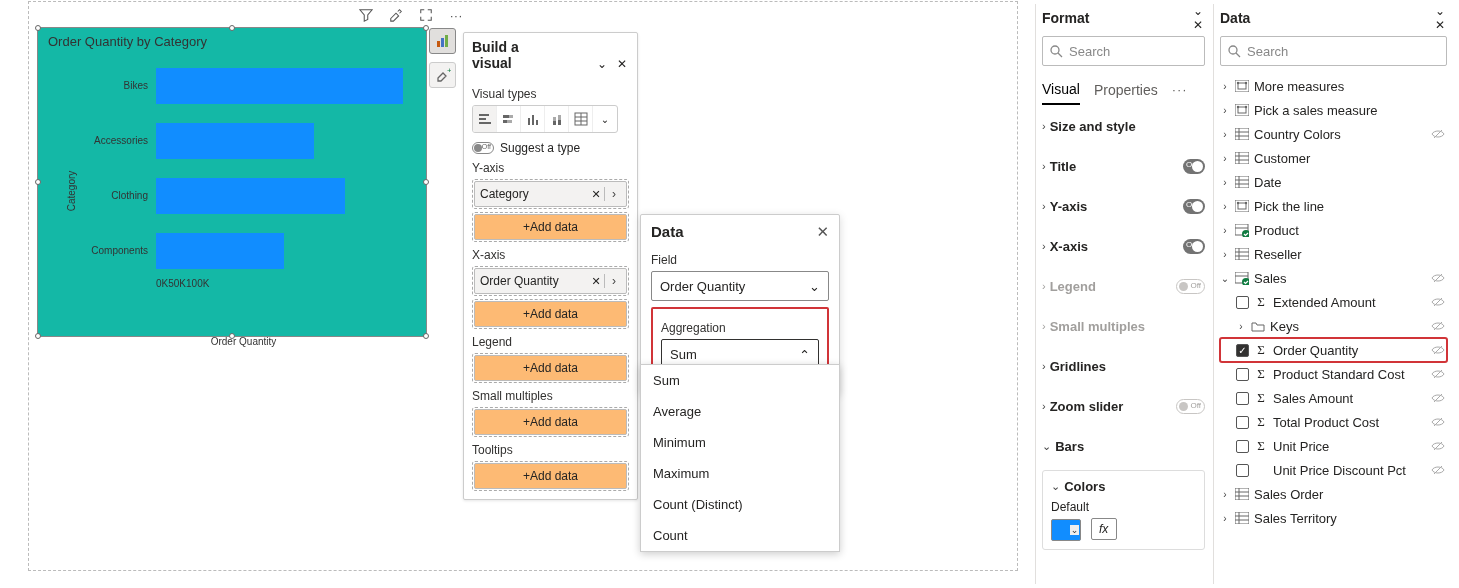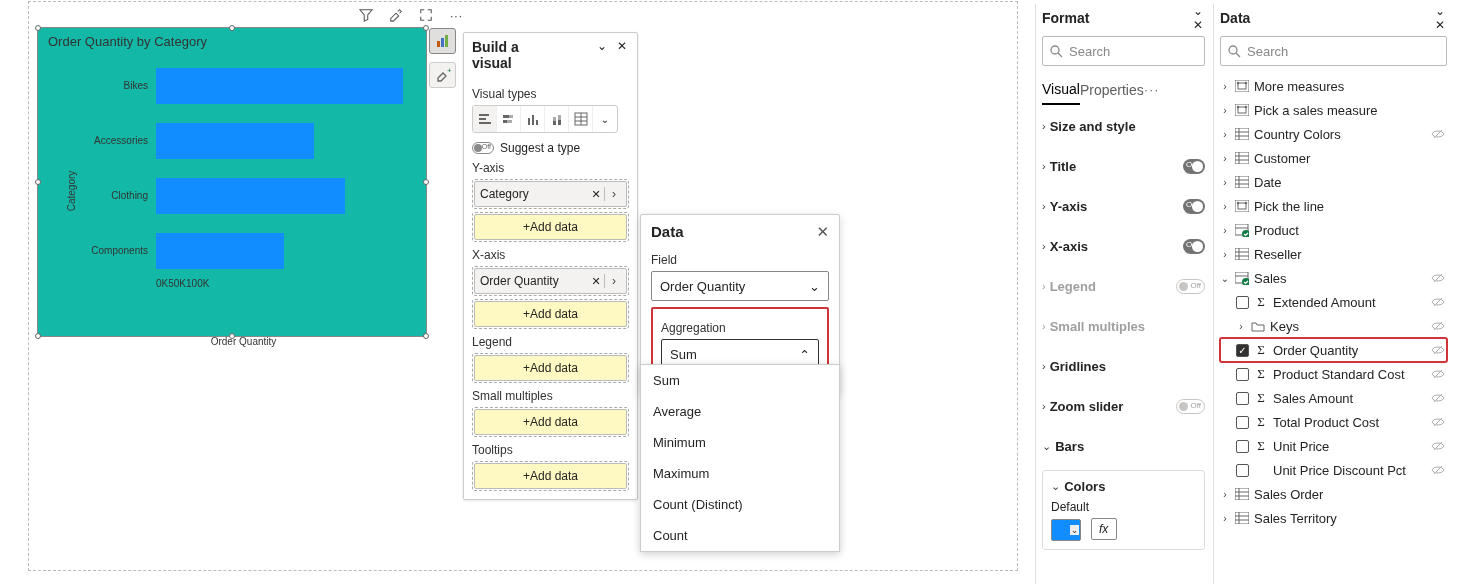--- a/index.html
+++ b/index.html
@@ -22,61 +22,61 @@
 .viz-toolbar { position:absolute; left:325px; top:2px; display:flex; gap:12px; align-items:center; padding:3px; }
 .viz-toolbar .tb-ic { width:18px; height:16px; display:flex; align-items:center; justify-content:center; cursor:pointer; color:#555; }
 
 
 .side-strip { position:absolute; left:429px; top:28px; display:flex; flex-direction:column; gap:8px; }
 .strip-btn { width:27px; height:26px; border:1px solid #ccc; border-radius:3px; background:#f3f2f1; display:flex; align-items:center; justify-content:center; cursor:pointer; }
 .strip-btn.active { background:#e1dfdd; border-color:#888; }
 
 
 .build { position:absolute; left:463px; top:32px; width:175px; border:1px solid #ccc; border-radius:2px; background:#fff; box-shadow:0 1px 3px rgba(0,0,0,.1); }
-.build-head { display:flex; align-items:flex-start; justify-content:space-between; padding:6px 8px;gap:48px; }
+.build-head { display:flex; align-items:flex-end; justify-content:space-between; padding:6px 8px;gap:48px; }
 .build-head h3 { font-weight:600; font-size:14px; }
 .build-head .hx { display:flex; gap:6px; }
 .hx span { cursor:pointer; width:14px; height:14px; display:flex; align-items:center; justify-content:center; font-size:12px; }
 .bsect { padding:4px 8px 8px; }
 .bsect .sect-lbl { font-size:12px; color:#323130; margin:6px 0 4px; }
 .vt-row { display:flex; gap:0; border:1px solid #ccc; border-radius:3px; overflow:hidden; width:fit-content; }
 .vt-cell { width:24px; height:26px; display:flex; align-items:center; justify-content:center; border-right:1px solid #eee; cursor:pointer; }
 .vt-cell:last-child { border-right:none; }
 .vt-cell.sel { background:#f3f2f1; }
 .suggest { display:flex; align-items:center; gap:6px; margin-top:8px; font-size:12px; }
 .toggle-off { width:22px; height:12px; border:1px solid #888; border-radius:10px; background:#fff; position:relative; cursor:pointer; }
 .toggle-off::after { content:""; position:absolute; left:1px; top:1px; width:8px; height:8px; background:#888; border-radius:50%; }
 .toggle-lbl { position:absolute; right:2px; top:0px; font-size:7px; color:#666; }
 .field-well, .add-data { border:1px dashed #aaa; border-radius:3px; padding:1px; }
 .field-chip { border:1px solid #bbb; border-radius:2px; background:#f3f2f1; display:flex; align-items:center; justify-content:space-between; padding:0 5px; height:26px; }
 .chip-name { font-size:12px; }
 .chip-act { display:flex; gap:2px; align-items:center; }
 .chip-x { cursor:pointer; width:12px; height:12px; display:flex; align-items:center; justify-content:center; font-size:11px; }
 .chip-sep { width:1px; height:14px; background:#bbb; }
 .chip-arr { cursor:pointer; width:14px; height:14px; display:flex; align-items:center; justify-content:center; font-size:12px; color:#444; }
-.add-btn { height:26px; border:1px solid #bbb; border-radius:2px; background:#fef9c3; display:flex; align-items:center; justify-content:center; font-size:12px; cursor:pointer; }
+.add-btn { height:26px; border:1px solid #bbb; border-radius:2px; background:#fdba74; display:flex; align-items:center; justify-content:center; font-size:12px; cursor:pointer; }
 
 
 .data-pop { position:absolute; left:640px; top:214px; width:200px; border:1px solid #ccc; border-radius:2px; background:#fff; box-shadow:0 2px 8px rgba(0,0,0,.15); }
 .data-pop .head { display:flex; justify-content:space-between; padding:8px 10px; font-weight:600; font-size:15px;}
 .data-pop .head .close { cursor:pointer; font-size:15px; color:#555; font-weight:400; }
 .dp-body { padding:0 10px 8px; }
 .dp-lbl { font-size:12px; color:#323130; margin:4px 0; }
 .dp-sel { border:1px solid #888; border-radius:2px; height:30px; display:flex; align-items:center; justify-content:space-between; padding:0 8px; cursor:pointer; margin-bottom:6px; }
 .dp-sel.open { border:1px solid #323130; }
 .agg-wrap { border:2px solid #d13438; border-radius:2px; padding:8px;}
 .agg-list { position:absolute; left:640px; top:364px; width:200px; border:1px solid #ccc; background:#fff; box-shadow:0 2px 8px rgba(0,0,0,.2); }
 .agg-item { padding:8px 12px; cursor:pointer; font-size:13px; }
 
 
 .fmt { position:absolute; left:1035px; top:4px; width:176px; border-left:1px solid #e1dfdd; height:580px; background:#fff; padding:0 6px; }
 .pane-head { display:flex; justify-content:space-between; align-items:center; height:28px; }
 .pane-head h3 { font-weight:600; font-size:14px;}
 .search-box { border:1px solid #bbb; border-radius:2px; height:30px; display:flex; align-items:center; padding:0 6px; gap:6px; margin:4px 0 8px; color:#888; cursor:text; }
-.tabs-row { display:flex; align-items:center; height:32px; border-bottom:1px solid transparent; }
+.tabs-row { display:flex; gap:14px; align-items:center; height:32px; border-bottom:1px solid transparent; }
 .tab-itm { font-size:14px; padding:6px 0; cursor:pointer; color:#605e5c; }
 .tab-itm.active { color:#000; border-bottom:2px solid #000; font-weight:400; }
 .more-dots { cursor:pointer; color:#605e5c; letter-spacing:1px; }
 .fmt-row { display:flex; align-items:center; justify-content:space-between; height:40px; cursor:pointer; }
 .fmt-left { display:flex; align-items:center; gap:4px; }
 .chev-r { font-size:11px; color:#444; }
 .fmt-name { font-size:13px; font-weight:600; }
 .fmt-row.dis .fmt-name, .fmt-row.dis .chev-r { color:#a19f9d; }
 .toggle-on { width:22px; height:15px; border-radius:10px; background:#737373; position:relative; cursor:pointer;text-decoration:underline; }
 .toggle-on::after { content:""; position:absolute; right:2px; top:2px; width:11px; height:11px; background:#fff; border-radius:50%; }

